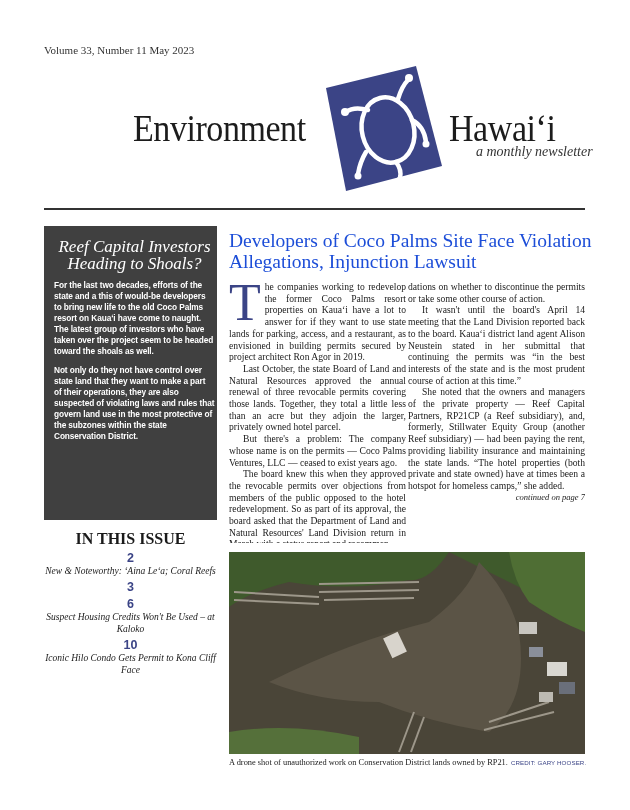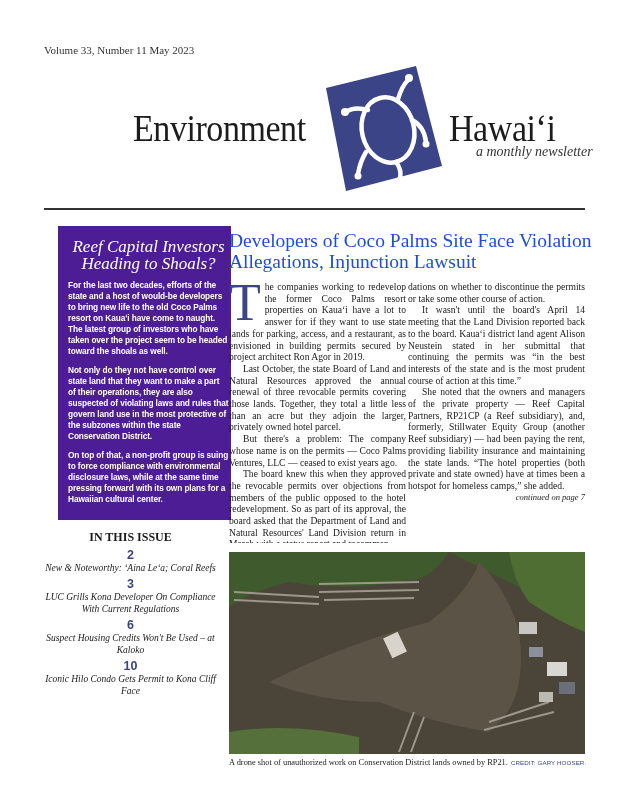--- a/index.html
+++ b/index.html
@@ -11,29 +11,29 @@
   .masthead-left { position: absolute; left: 133px; top: 110px; font-size: 37px; letter-spacing: -0.5px;
                    color: #1c1c1c; font-family: "Liberation Serif", serif; line-height: 1; transform: scaleX(0.92); transform-origin: left; }
   .masthead-right { position: absolute; left: 449px; top: 110px; font-size: 37px; letter-spacing: -0.5px;
                     color: #1c1c1c; line-height: 1; transform: scaleX(0.92); transform-origin: left; }
   .tagline { position: absolute; left: 476px; top: 144px; font-size: 14px; font-style: italic; color: #333; }
 
   .logo { position: absolute; left: 326px; top: 66px; width: 120px; height: 125px; }
 
   .rule { position: absolute; left: 44px; top: 208px; width: 541px; height: 1.5px; background: #333; }
 
-  .sidebar { position: absolute; left: 44px; top: 226px; width: 173px; height: 294px; background: #4c1d95; color: #fff;
-             box-sizing: border-box; padding: 12px 2px 0 10px; margin-left: 14px; }
+  .sidebar { position: absolute; left: 44px; top: 226px; width: 173px; height: 294px; background: #404040; color: #fff;
+             box-sizing: border-box; padding: 12px 2px 0 10px; }
   .sidebar h2 { margin: 0 0 8px 0; font-family: "Liberation Serif", serif; font-style: italic; font-weight: normal;
                 font-size: 17px; line-height: 17px; text-align: center; }
   .sidebar p { margin: 0 0 8px 0; font-family: "Liberation Sans", "DejaVu Sans", sans-serif; font-weight: bold;
                font-size: 8.3px; line-height: 11px; letter-spacing: -0.1px; }
 
   .toc { position: absolute; left: 44px; top: 530px; width: 173px; text-align: center; }
-  .toc-title { font-family: "Liberation Serif", serif; font-weight: bold; font-size: 12px; margin-bottom: 4px; color: #1a1a1a; }
+  .toc-title { font-family: "Liberation Serif", serif; font-weight: bold; font-size: 16px; margin-bottom: 4px; color: #1a1a1a; }
   .toc-item { margin-bottom: 4px; }
   .toc-num { font-family: "Liberation Sans", sans-serif; font-weight: bold; color: #3b4486; font-size: 12.5px; line-height: 13px; }
   .toc-text { font-family: "Liberation Serif", serif; font-style: italic; font-weight: normal; font-size: 9.5px; line-height: 12px; color: #1a1a1a; }
 
   .headline { position: absolute; left: 229px; top: 230px; width: 370px; font-family: "Liberation Serif", serif;
               font-size: 19.5px; line-height: 21px; color: #1d4ed8; }
 
   .col { position: absolute; top: 281px; width: 177px; font-size: 9.6px; line-height: 11.7px; text-align: justify;
          hyphens: auto; color: #1a1a1a; }
   .col p { margin: 0; text-indent: 14px; }
@@ -71,34 +71,32 @@
   <circle cx="74" cy="114" r="3.5" fill="#ffffff"></circle>
 </svg>
 
 <div class="masthead-right">Hawaiʻi</div>
 <div class="tagline">a monthly newsletter</div>
 
 <div class="rule"></div>
 
 <div class="sidebar">
   <h2>Reef Capital Investors Heading to Shoals?</h2>
-  <p>For the last two decades, efforts of the state and a host of would-be developers to bring new life to the old Coco Palms resort on Kauaʻi have come to naught. The latest group of investors who have taken over the project seem to be headed toward the shoals as well.</p>
+  <p>For the last two decades, efforts of the state and a this of would-be developers to bring new life to the old Coco Palms resort on Kauaʻi have come to naught. The latest group of investors who have taken over the project seem to be headed toward the shoals as well.</p>
   <p>Not only do they not have control over state land that they want to make a part of their operations, they are also suspected of violating laws and rules that govern land use in the most protective of the subzones within the state Conservation District.</p>
-  <p>On top of that, a non-profit group is suing to force compliance with environmental disclosure laws, while at the same time pressing forward with its own plans for a Hawaiian cultural center.</p>
 </div>
 
 <div class="toc">
   <div class="toc-title">IN THIS ISSUE</div>
   <div class="toc-item">
     <div class="toc-num">2</div>
     <div class="toc-text">New &amp; Noteworthy: ʻAina Leʻa; Coral Reefs</div>
   </div>
   <div class="toc-item">
     <div class="toc-num">3</div>
-    <div class="toc-text">LUC Grills Kona Developer On Compliance With Current Regulations</div>
   </div>
   <div class="toc-item">
     <div class="toc-num">6</div>
     <div class="toc-text">Suspect Housing Credits Won't Be Used – at Kaloko</div>
   </div>
   <div class="toc-item">
     <div class="toc-num">10</div>
     <div class="toc-text">Iconic Hilo Condo Gets Permit to Kona Cliff Face</div>
   </div>
 </div>

